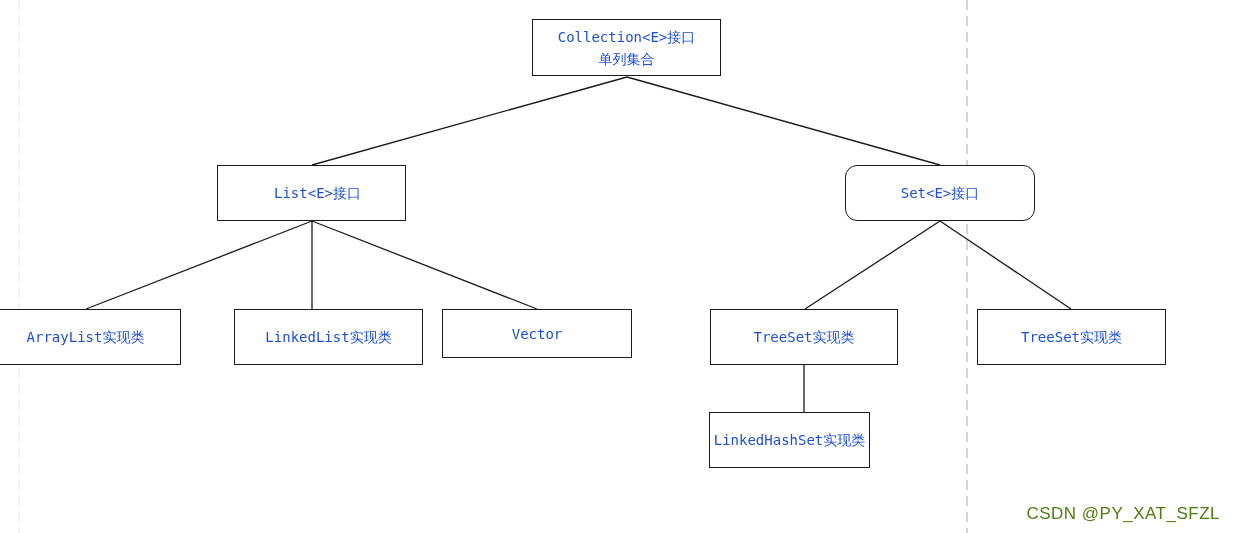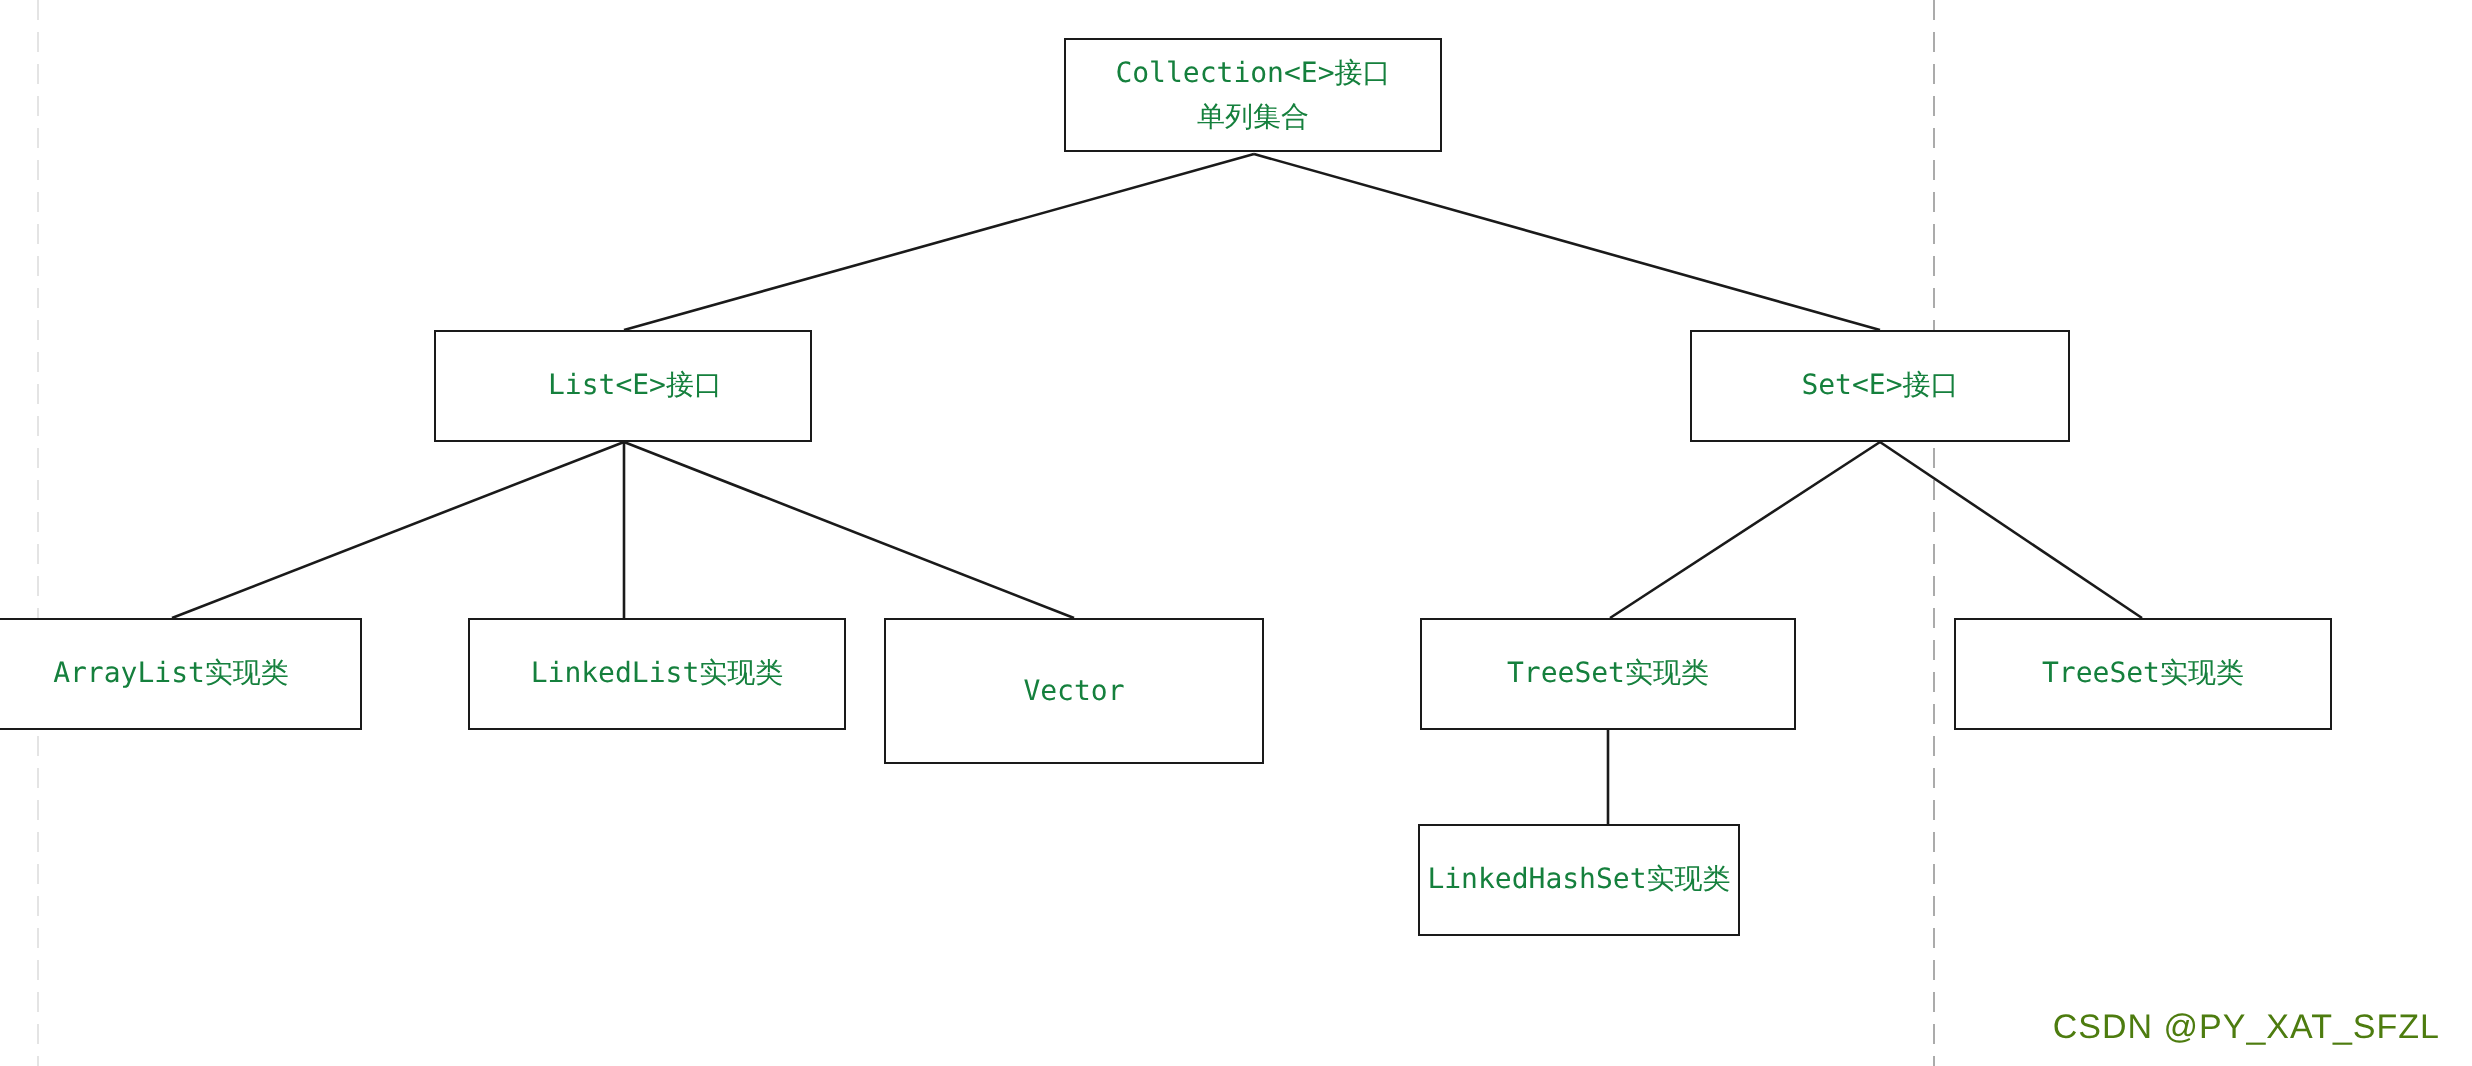--- a/index.html
+++ b/index.html
@@ -19,31 +19,31 @@
   .node {
     position: absolute;
     box-sizing: border-box;
     background: #ffffff;
     border: 1px solid #1a1a1a;
     display: flex;
     flex-direction: column;
     align-items: center;
     justify-content: center;
     font-size: 14px;
-    color: #15803d;
+    color: #1d4ed8;
     line-height: 22px;
     white-space: nowrap;
   }
   
   .n-collection    { left: 532px; top: 19px;  width: 189px; height: 57px; }
   .n-list          { left: 217px; top: 165px; width: 189px; height: 56px; padding-left: 12px; }
-  .n-set           { left: 845px; top: 165px; width: 190px; height: 56px; }
+  .n-set           { left: 845px; top: 165px; width: 190px; height: 56px; border-radius: 12px; }
   .n-arraylist     { left: -10px; top: 309px; width: 191px; height: 56px; }
   .n-linkedlist    { left: 217px; top: 309px; width: 189px; height: 56px; margin-left: 17px; }
-  .n-vector        { left: 442px; top: 309px; width: 190px; height: 73px; }
+  .n-vector        { left: 442px; top: 309px; width: 190px; height: 49px; }
   .n-hashset       { left: 710px; top: 309px; width: 188px; height: 56px; }
   .n-treeset       { left: 977px; top: 309px; width: 189px; height: 56px; text-align: right; }
   .n-linkedhashset { left: 709px; top: 412px; width: 161px; height: 56px; }
   .edge { stroke: #1a1a1a; stroke-width: 1.3; }
   .guide-right { stroke: #ababab; stroke-width: 1; }
   .guide-left  { stroke: #e4e4e4; stroke-width: 1; }
   .watermark {
     position: absolute;
     right: 16px;
     top: 504px;

